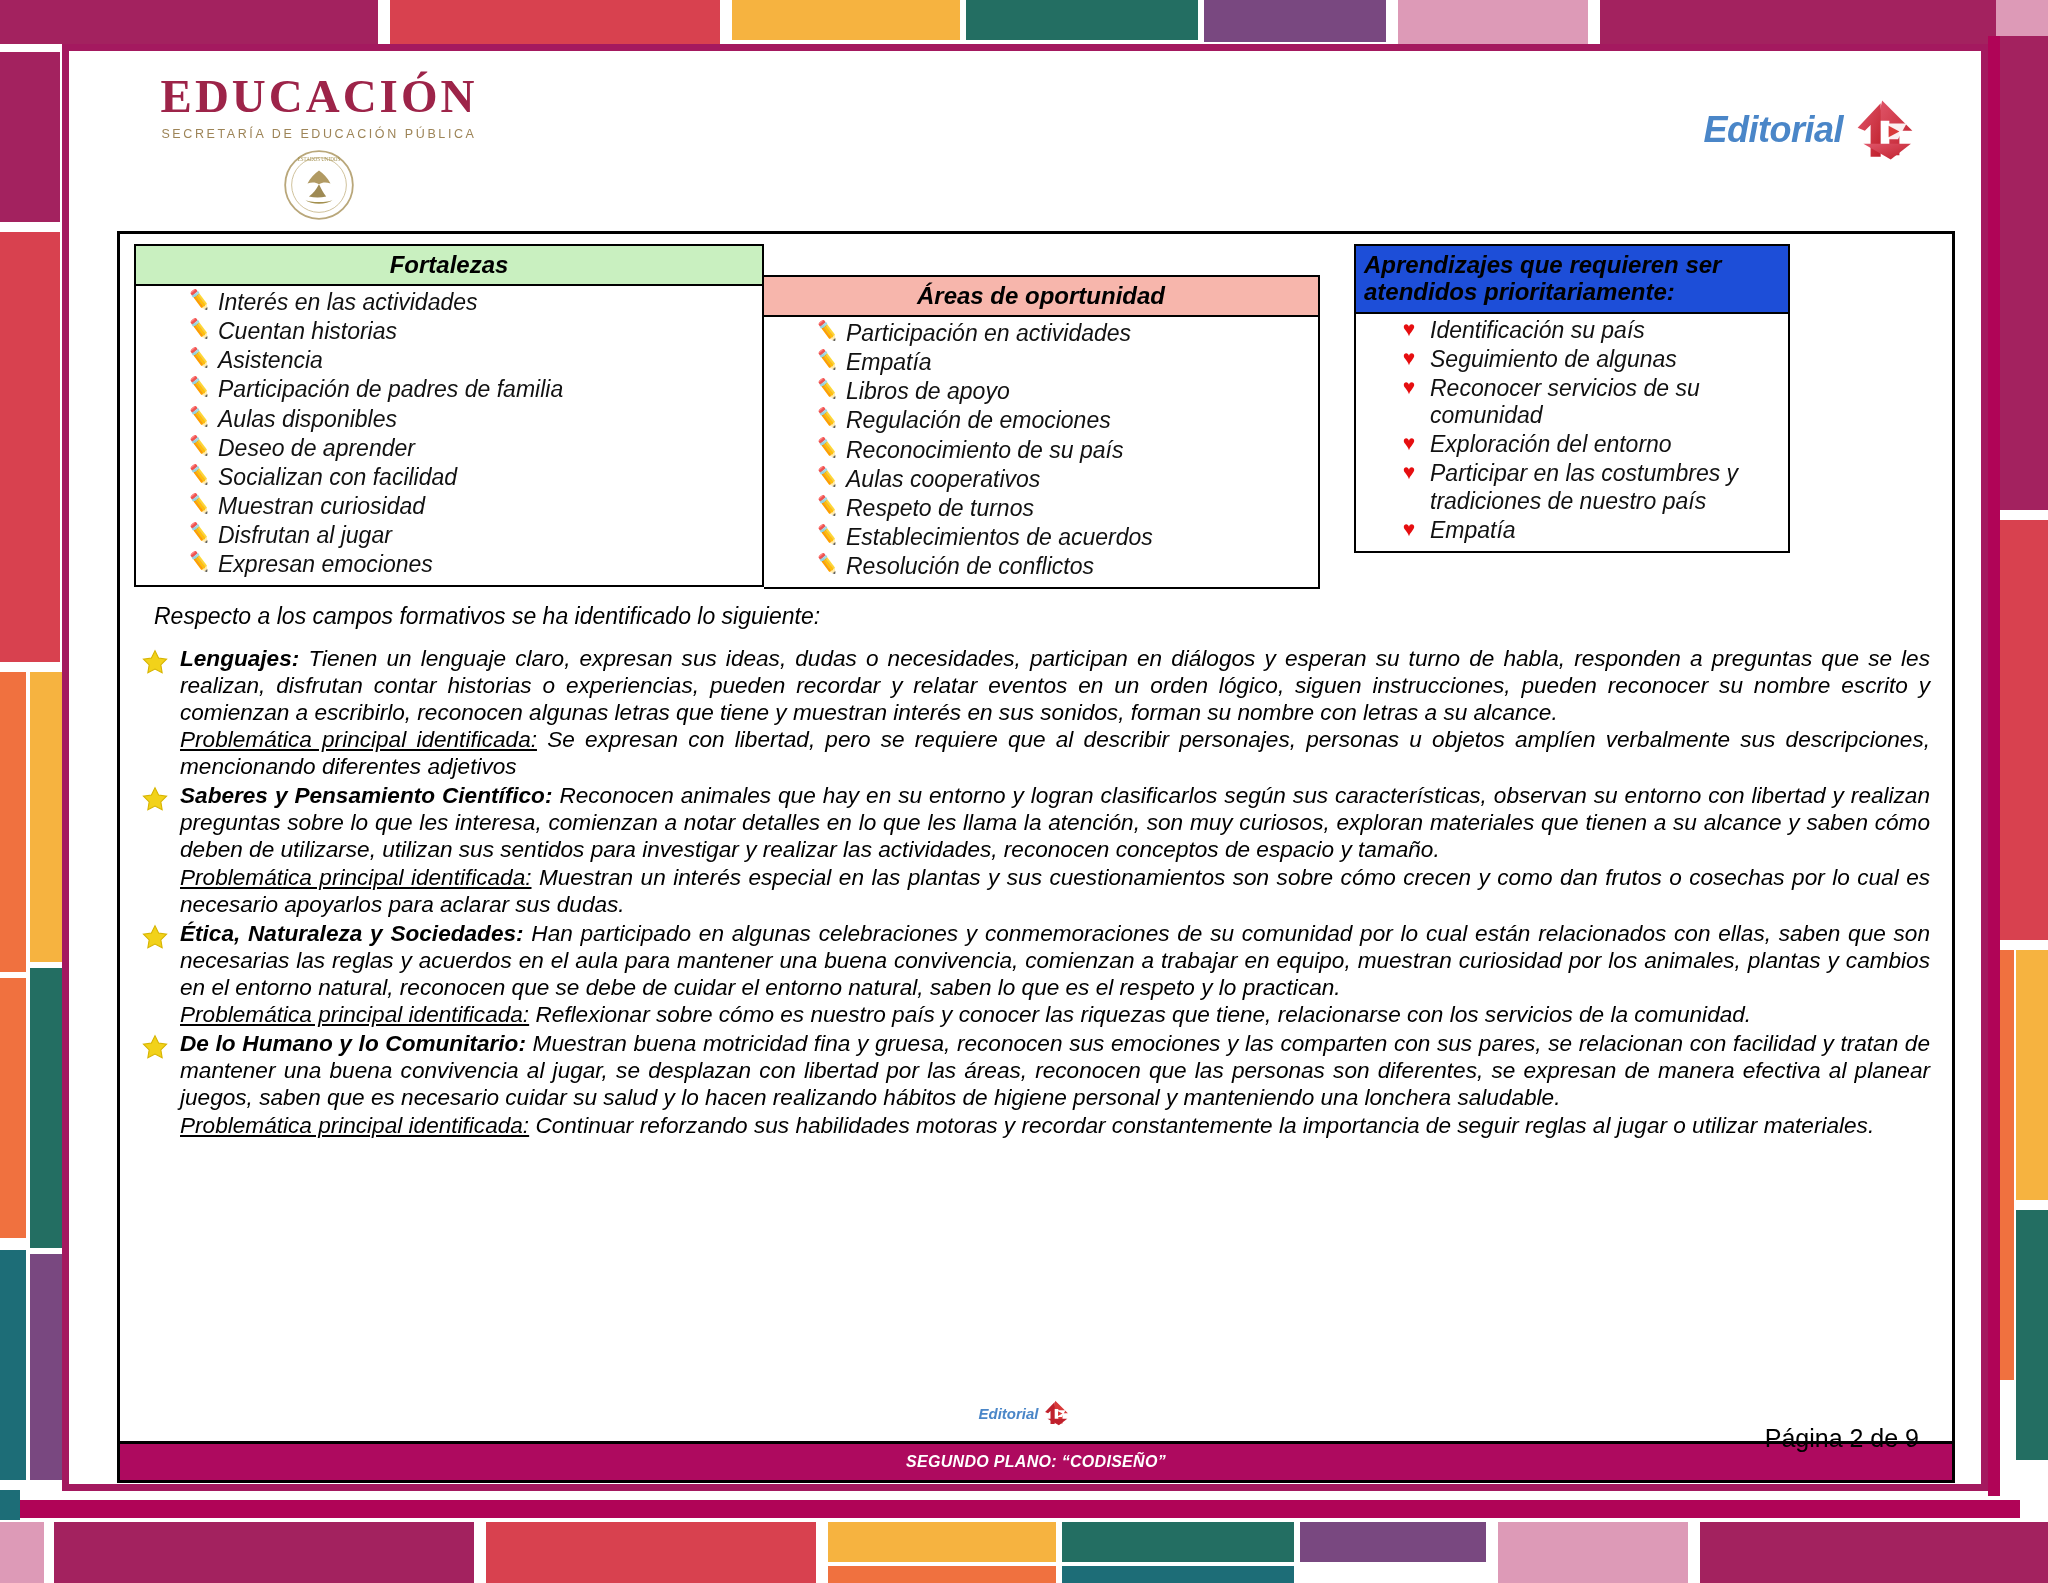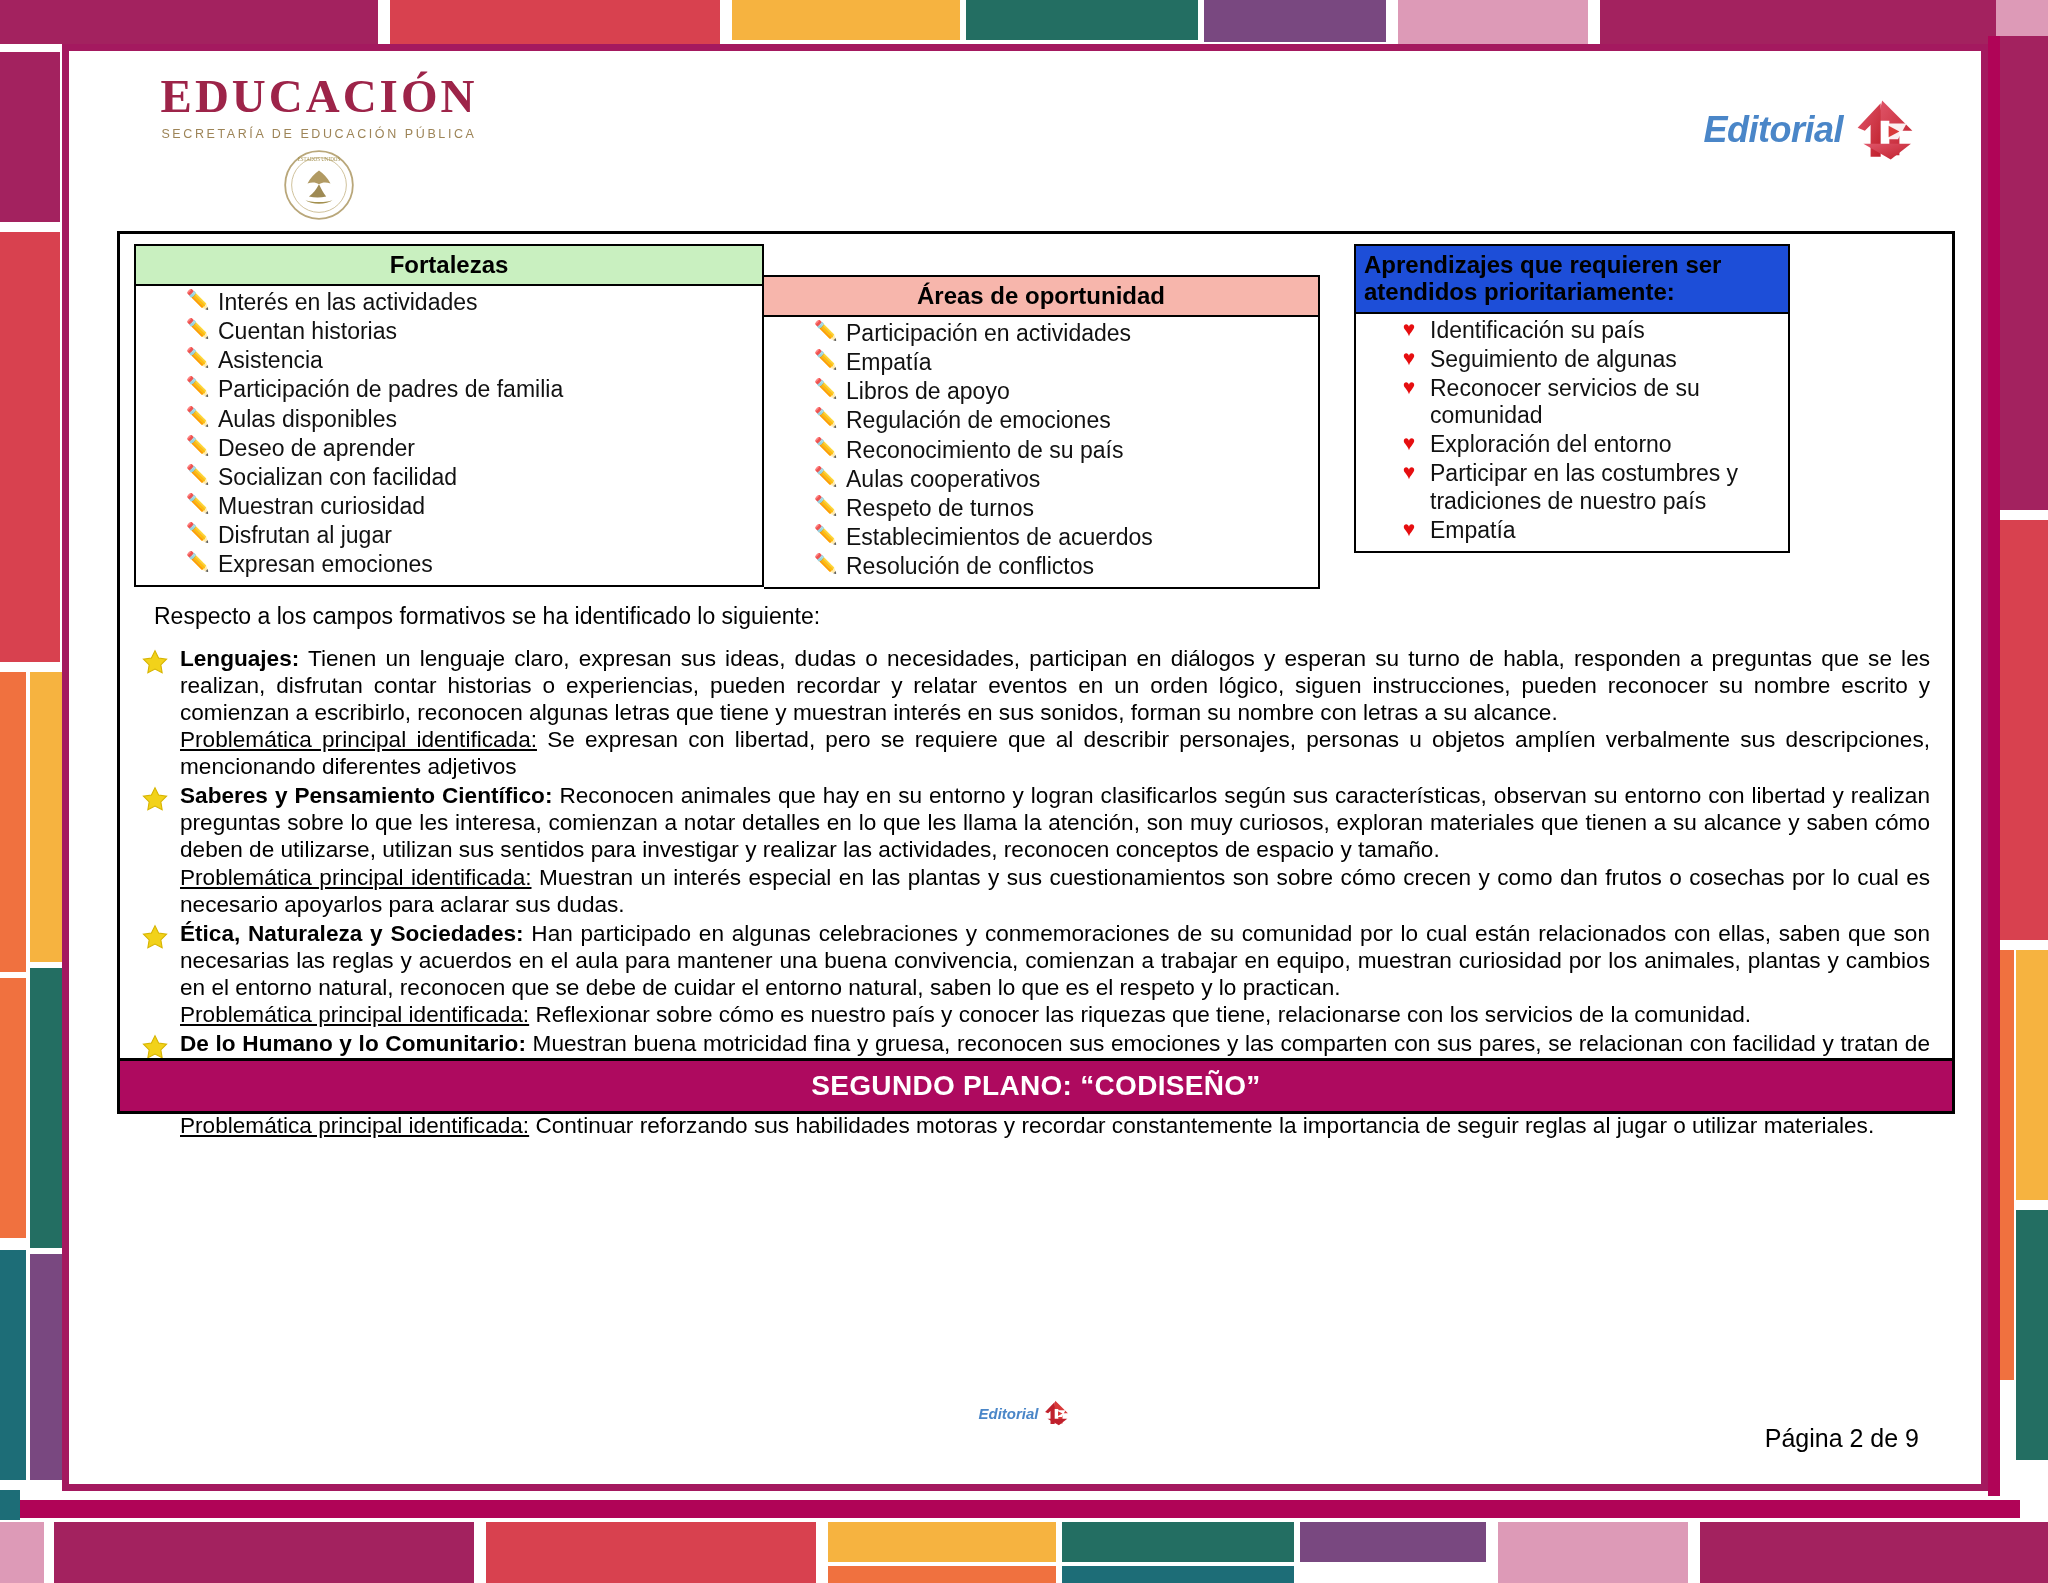--- a/index.html
+++ b/index.html
@@ -46,24 +46,25 @@
     font-family:"Liberation Sans",sans-serif;
     font-size:36px;color:#4a86c8;font-style:italic;font-weight:700;
     letter-spacing:-0.5px;
   }
   .emd-mark{width:72px;height:62px;}
 
   
   #content{
     position:absolute;
     left:48px;top:180px;
-    width:1838px;height:883px;
+    width:1838px;height:1252px;
     border:3px solid #000;
     box-sizing:border-box;
     background:#fff;
+    font-style:italic;
   }
 
   
   #cols{display:flex;align-items:flex-start;gap:0;padding:10px 12px 0 14px;}
   .tbl{border:2px solid #000;box-sizing:border-box;background:#fff;}
   .tbl.c1{width:630px;}
   .tbl.c2{width:556px;border-left:none;margin-top:31px;}
   .tbl.c3{width:436px;margin-left:34px;}
   .thead{
     font-weight:700;font-size:24px;text-align:center;color:#000;
@@ -93,21 +94,21 @@
   .star{flex:0 0 auto;width:26px;height:26px;margin-top:4px;}
   .para{flex:1 1 auto;text-align:justify;}
   .para b{font-weight:700;}
   .prob{display:block;margin-top:0;}
   .prob u{text-decoration:underline;}
 
   
   #banner{
     position:absolute;left:0;right:0;bottom:0;
     background:#ae0a5f;color:#fff;text-align:center;
-    font-weight:700;font-size:28px;letter-spacing:.3px;
+    font-weight:700;font-size:16px;letter-spacing:.3px;
     padding:9px 0 9px 0;
     border-top:3px solid #000;
   }
 
   
   #footer{position:absolute;left:0;right:0;bottom:0;height:108px;}
   .foot-logo{position:absolute;left:50%;transform:translateX(-50%);top:24px;display:flex;align-items:center;gap:3px;}
   .foot-word{font-size:15px;color:#4a86c8;font-style:italic;font-weight:700;}
   .foot-mark{width:30px;height:26px;}
   .pagenum{position:absolute;right:62px;top:48px;font-size:25px;color:#000;}

